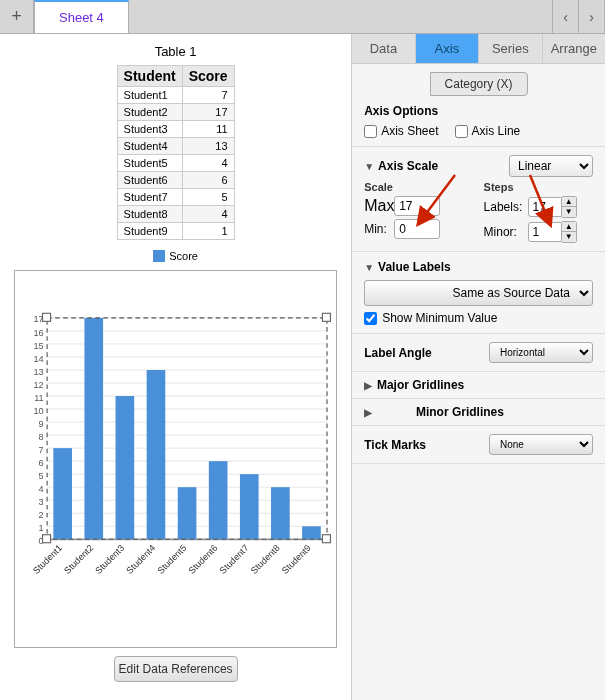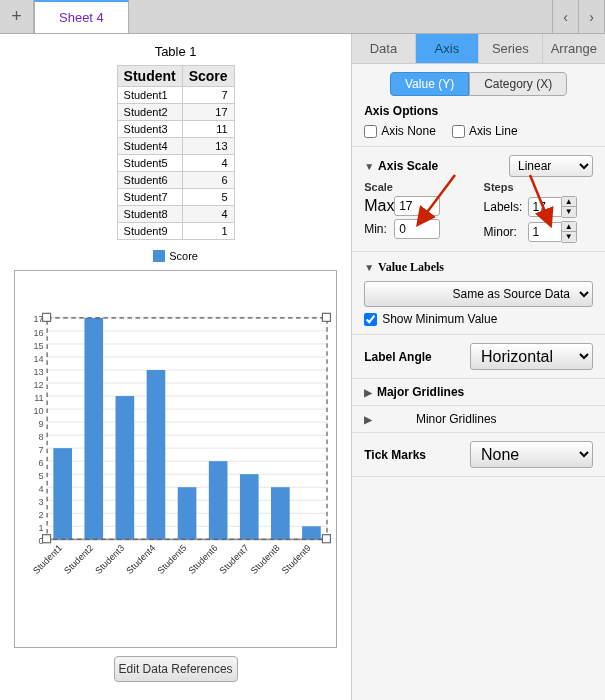--- a/index.html
+++ b/index.html
@@ -67,21 +67,21 @@
     .col-header { font-weight: 700; font-size: 11px; margin-bottom: 3px; color: #333; }
     .stepper-input { display: flex; align-items: center; }
     .stepper-input input { width: 38px; border: 1px solid #aaa; border-radius: 3px 0 0 3px; padding: 2px 4px; font-size: 12px; background: #fff; }
     .stepper-btns { display: flex; flex-direction: column; border: 1px solid #aaa; border-left: none; border-radius: 0 3px 3px 0; }
     .stepper-btn { width: 14px; height: 10px; font-size: 8px; display: flex; align-items: center; justify-content: center; cursor: pointer; background: #e8e8e8; border: none; line-height: 1; }
     .stepper-btn:first-child { border-bottom: 1px solid #aaa; }
 
     
     .full-select { width: 100%; border: 1px solid #aaa; border-radius: 3px; padding: 4px 6px; font-size: 12px; background: linear-gradient(to bottom, #fff, #e0e0e0); text-align: right; }
     .dropdown-row { display: flex; align-items: center; justify-content: space-between; }
-    .dropdown-select { border: 1px solid #aaa; border-radius: 3px; padding: 3px 6px; font-size: 16px; background: linear-gradient(to bottom, #fff, #e0e0e0); width: 123px; }
+    .dropdown-select { border: 1px solid #aaa; border-radius: 3px; padding: 3px 6px; font-size: 10px; background: linear-gradient(to bottom, #fff, #e0e0e0); width: 104px; }
 
     
     .check-label { display: flex; align-items: center; gap: 5px; margin-top: 5px; font-size: 12px; }
 
     
     .collapsible-section { padding: 6px 12px; border-bottom: 1px solid #ddd; }
     .collapsible-header { display: flex; align-items: center; font-weight: 700; font-size: 12px; cursor: pointer; }
     .collapsible-arrow { margin-right: 5px; font-size: 10px; color: #555; }
 
     
@@ -227,32 +227,31 @@
   <div class="right-panel">
 
     <div class="panel-tabs">
       <div class="panel-tab">Data</div>
       <div class="panel-tab active">Axis</div>
       <div class="panel-tab">Series</div>
       <div class="panel-tab">Arrange</div>
     </div>
 
     <div class="axis-subtabs">
-      <div class="axis-subtab active">Value (Y)</div>
       <div class="axis-subtab">Category (X)</div>
     </div>
 
     <div class="section">
       <div class="section-header">
         <span>Axis Options</span>
       </div>
       <div class="checkbox-row">
         <label class="checkbox-item">
           <input type="checkbox" style="">
-          <span>Axis None</span>
+          <span>Axis Sheet</span>
         </label>
         <label class="checkbox-item">
           <input type="checkbox" style="">
           <span>Axis Line</span>
         </label>
       </div>
     </div>
 
     <div class="section">
       <div class="scale-header">
@@ -301,21 +300,21 @@
               </div>
             </div>
           </div>
         </div>
       </div>
     </div>
 
     <div class="section">
       <div class="section-header">
         <span style="color:#555;font-size:10px;margin-right:4px;">▼</span>
-        <span style="font-weight:700;font-family:Liberation Serif, serif;">Value Labels</span>
+        <span style="font-weight:700;">Value Labels</span>
       </div>
       <div style="position:relative;">
         <select class="full-select">
           <option>Same as Source Data</option>
         </select>
       </div>
       <label class="check-label">
         <input type="checkbox" checked="" style="">
         <span>Show Minimum Value</span>
       </label>
@@ -333,21 +332,21 @@
     <div class="collapsible-section">
       <div class="collapsible-header">
         <span class="collapsible-arrow">▶</span>
         <span style="font-weight:700;">Major Gridlines</span>
       </div>
     </div>
 
     <div class="collapsible-section">
       <div class="collapsible-header">
         <span class="collapsible-arrow">▶</span>
-        <span style="font-weight:400;padding-left:39px;">Minor Gridlines</span>
+        <span style="font-weight:700;padding-left:39px;">Minor Gridlines</span>
       </div>
     </div>
 
     <div class="section">
       <div class="tick-row">
         <span style="font-weight:700;">Tick Marks</span>
         <select class="dropdown-select">
           <option>None</option>
         </select>
       </div>

